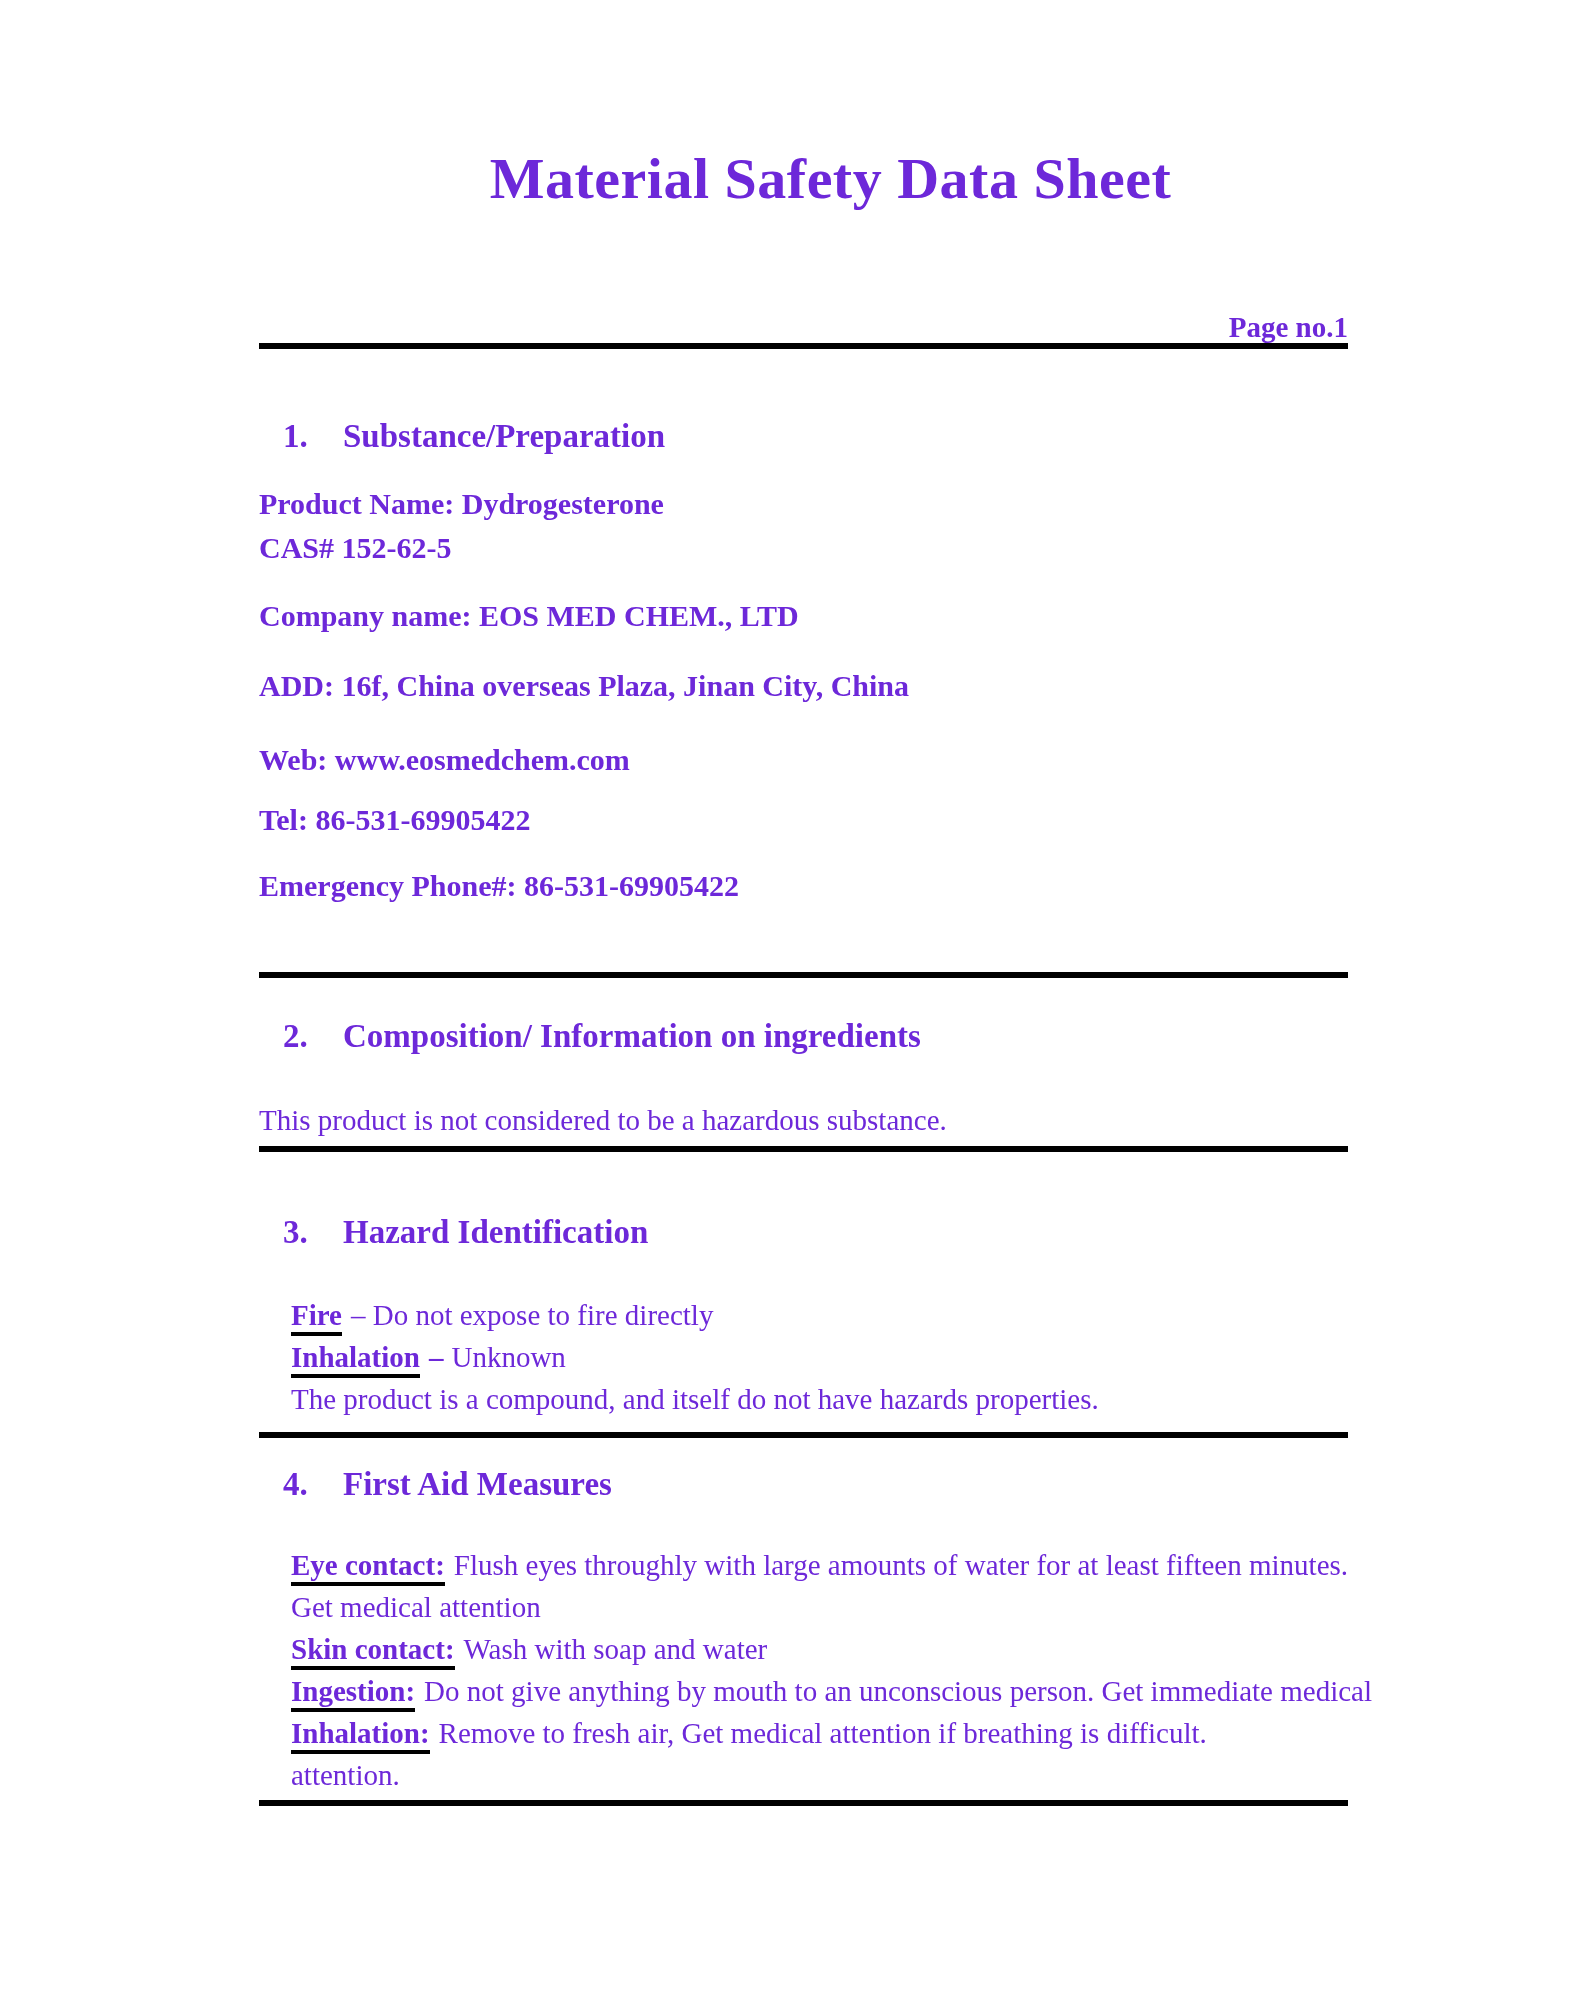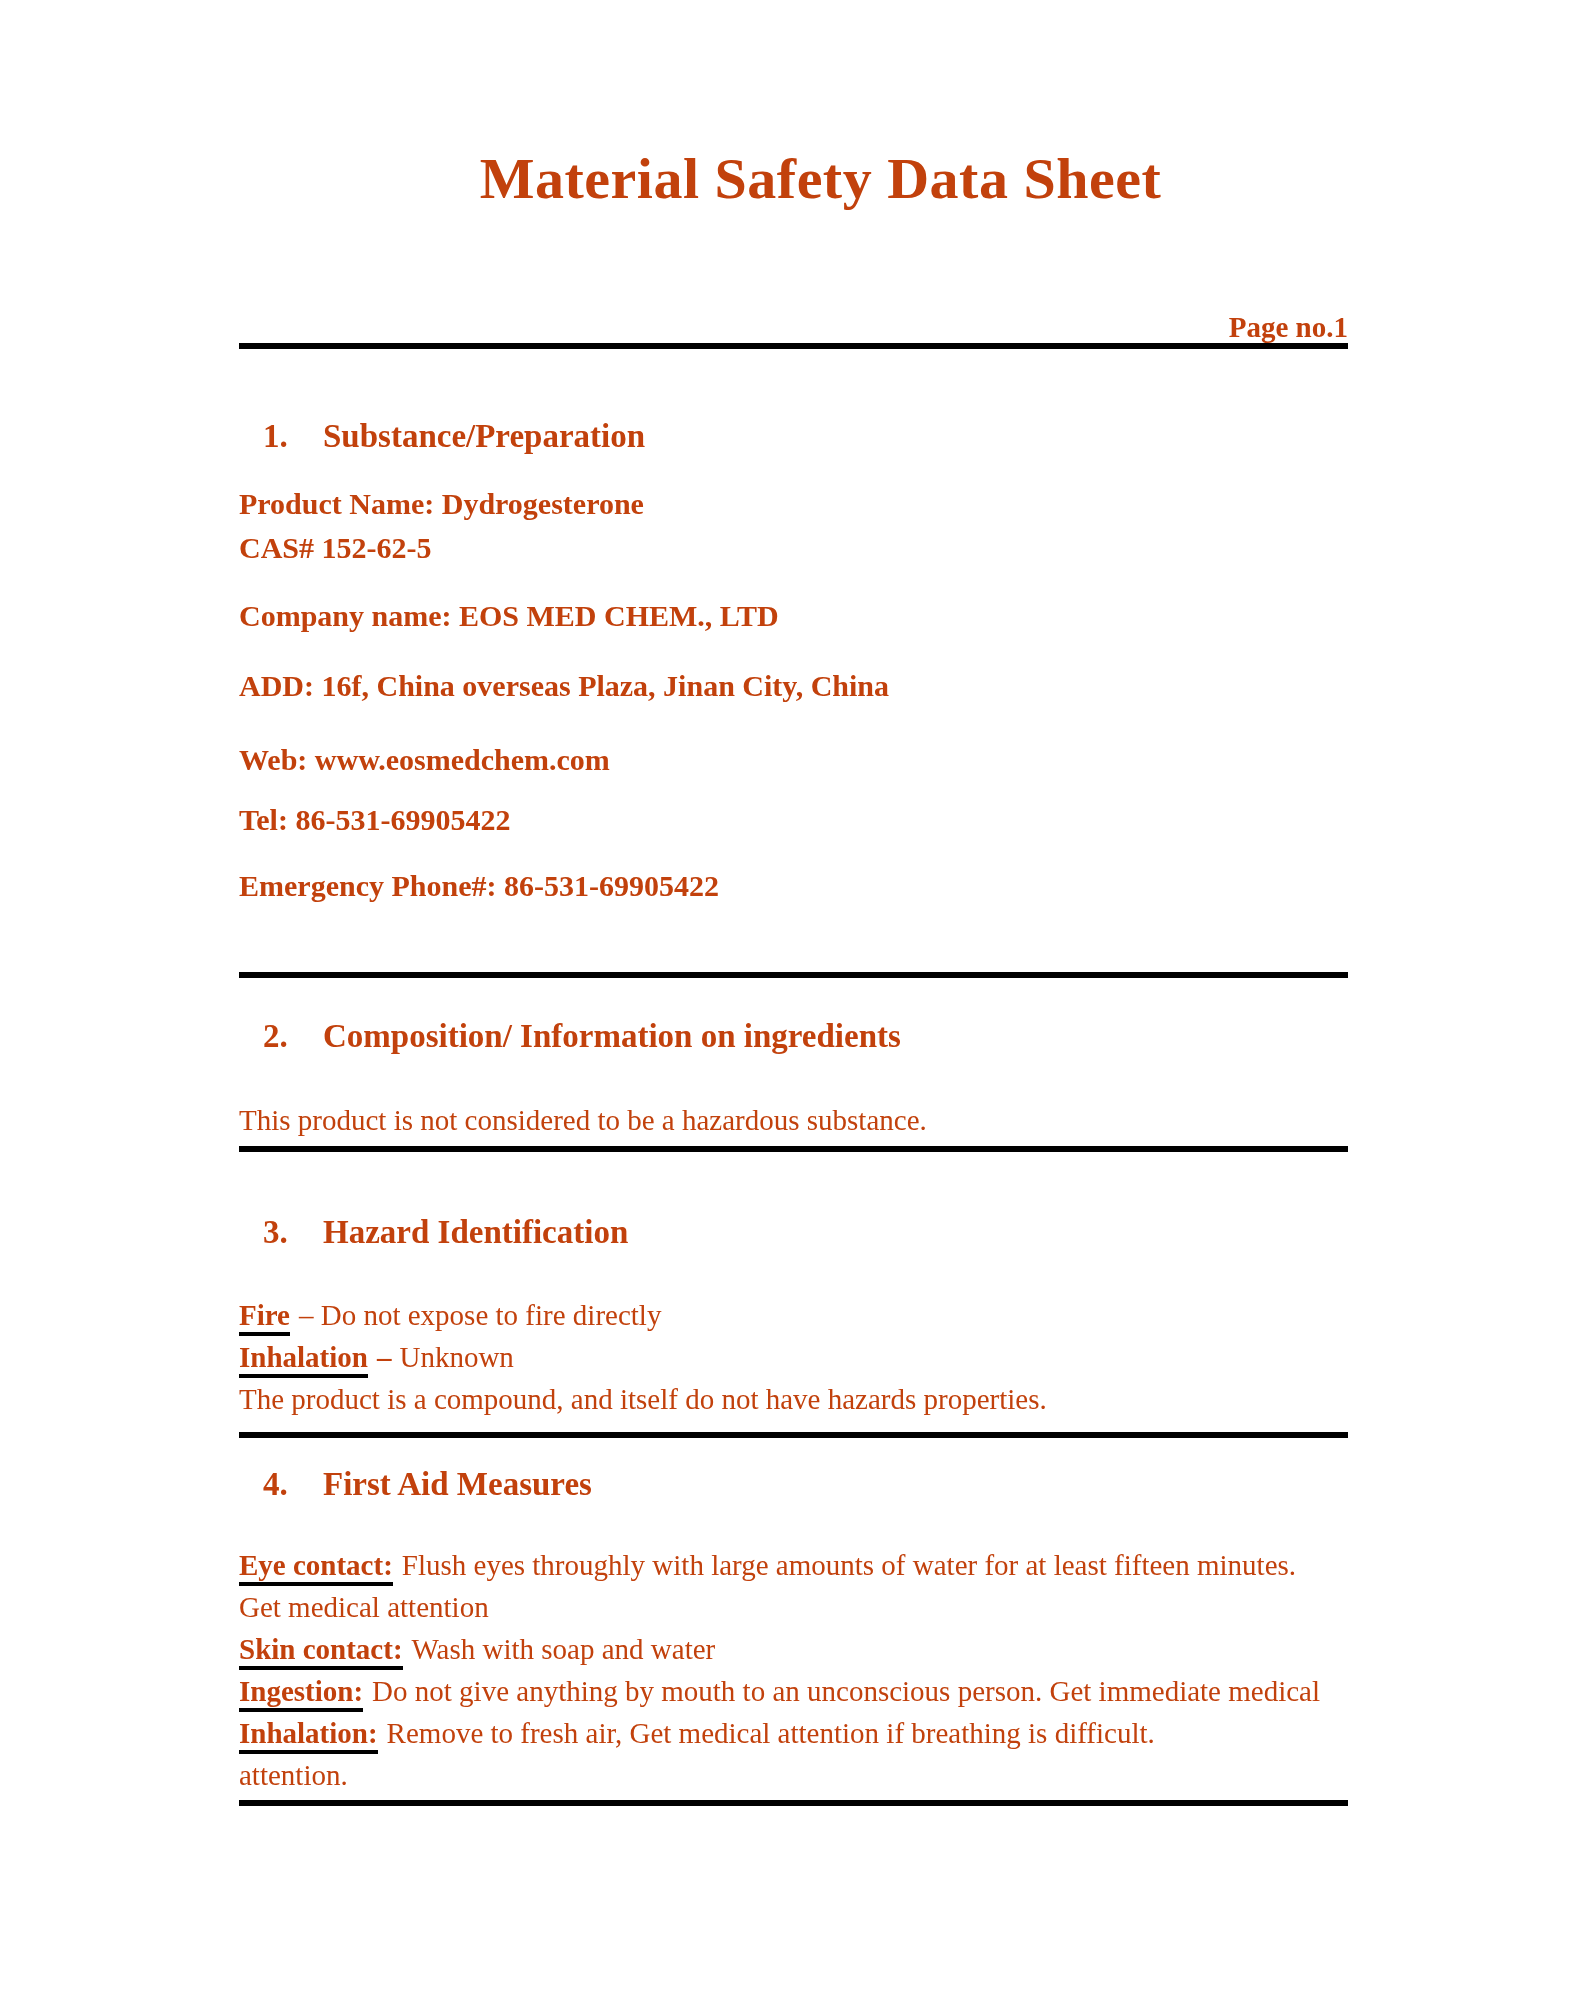--- a/index.html
+++ b/index.html
@@ -2,23 +2,24 @@
 <html><head>
 <meta charset="utf-8">
 <style>
   * { margin:0; padding:0; box-sizing:border-box; }
   html,body { background:#ffffff; }
   .page {
     position:relative;
     width:1588px;
     height:1994px;
     background:#ffffff;
-    color:#c2410c;
+    color:#6d28d9;
     font-family:"Liberation Serif","DejaVu Serif",serif;
     overflow:hidden;
+    padding-left:20px;
   }
   .content { padding:0 240px 0 239px; }
 
   .doc-title {
     margin-top:150px;
     padding-left:54px;
     text-align:center;
     font-size:58px;
     line-height:58px;
     font-weight:bold;
@@ -65,21 +66,21 @@
   .m-tel       { margin-top:24px; }
   .m-emergency { margin-top:30px; }
 
   .body-line {
     font-size:29px;
     line-height:36px;
     font-weight:normal;
   }
   .m-s2body { margin-top:46px; }
 
-  .line-group { font-size:29px; }
+  .line-group { font-size:29px;margin-left:32px; }
   .g-s3 { margin-top:42px; }
   .g-s4 { margin-top:40px; }
   .ln {
     line-height:42px;
     white-space:nowrap;
   }
   .label-u {
     font-weight:bold;
     border-bottom:4px solid #000000;
     padding-bottom:1px;

